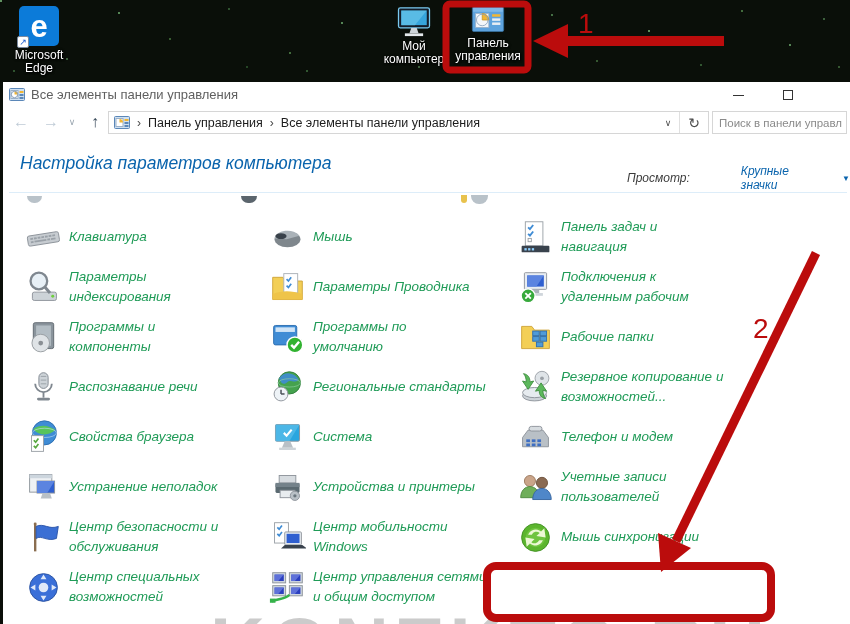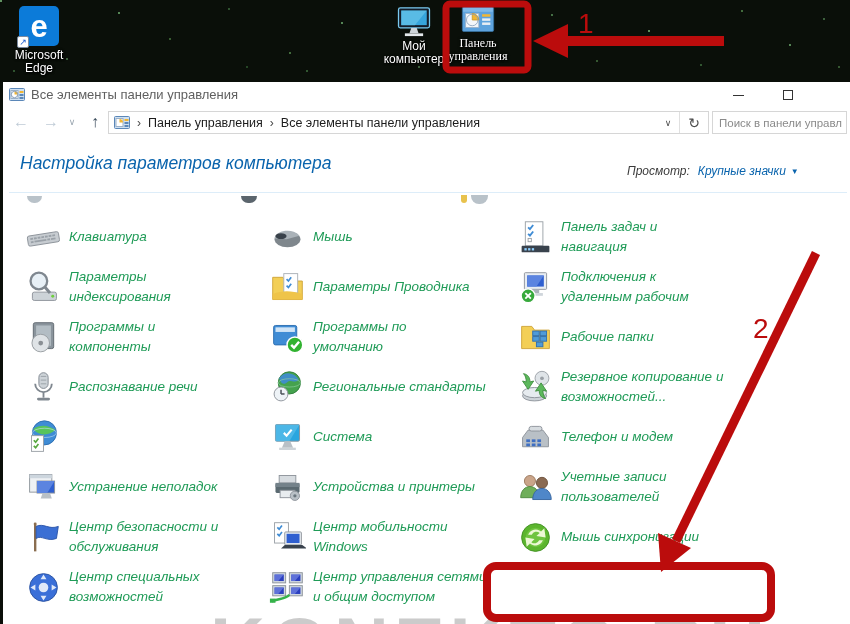--- a/index.html
+++ b/index.html
@@ -49,22 +49,22 @@
   .addr-sep{width:1px;height:21px;background:#e0e0e0;}
   .addr-refresh{color:#4a4a4a;font-size:14px;padding:0 8px;cursor:pointer;}
   .searchbox{position:absolute;left:709px;top:3px;width:135px;height:23px;border:1px solid #d6d6d6;
     display:flex;align-items:center;}
   .searchbox input{border:0;outline:0;width:100%;font-size:11.5px;padding:0 4px 0 6px;
     font-family:"Liberation Sans",sans-serif;color:#333;}
   .searchbox input::placeholder{color:#8a8a8a;}
   
   .content{position:absolute;left:0;top:56px;width:100%;height:486px;background:#fff;font-style:italic;}
   .content-header{position:absolute;left:17px;top:15px;font-size:17.5px;color:var(--blue,#0a64ad);}
-  .viewbar{position:absolute;left:624px;top:26px;font-size:12px;color:#3b3b3b;display:flex;align-items:center;}
-  .view-link{color:var(--blue,#0a64ad);margin-left:8px;cursor:pointer;}
+  .viewbar{position:absolute;left:624px;top:26px;font-size:12px;color:#3b3b3b;display:flex;align-items:center;gap:28px;}
+  .view-link{color:var(--blue,#0a64ad);margin-left:23px;cursor:pointer;}
   .view-arrow{color:var(--blue,#0a64ad);font-size:8px;margin-left:5px;cursor:pointer;}
   .hdr-divider{position:absolute;left:6px;top:54px;width:838px;height:1px;background:#ddedf9;}
   .sliver{position:absolute;background:#b9c2c9;border-radius:0 0 8px 8px;}
   .sliver-y{position:absolute;background:#e8c24d;border-radius:0 0 3px 3px;}
   .cp-grid{position:absolute;left:21px;top:74px;width:808px;
     display:grid;grid-template-columns:244px 248px 1fr;grid-auto-rows:50px;}
   .cp-item{display:flex;align-items:center;cursor:pointer;}
   .cp-icon{width:38px;height:38px;flex:0 0 auto;margin-right:7px;display:flex;align-items:center;justify-content:center;}
   .cp-icon svg{width:37px;height:37px;}
   .cp-label{font-size:13.5px;line-height:20px;color:var(--green,#1f9b57);white-space:pre-line;}
@@ -97,21 +97,21 @@
         <rect x="7" y="2" width="34" height="22" rx="2" fill="#141c28" stroke="#79c9ef" stroke-width="1.4"></rect>
         <rect x="10" y="5" width="28" height="16" fill="#37a5dc"></rect>
         <path d="M10 5 h28 l-13 16 h-15z" fill="#6cc6ea" opacity="0.65"></path>
         <path d="M19 30 l2-6 h6 l2 6z" fill="#cfd5da"></path>
         <rect x="14" y="30" width="20" height="3" fill="#e4e8eb"></rect>
       </svg>
       <div class="sc-label">Мой
 компьютер</div>
     </div>
 
-    <div class="shortcut" style="left:438px;top:6px;width:80px;font-family:Liberation Serif, serif;">
+    <div class="shortcut" style="left:448px;top:6px;width:80px;">
       <svg width="34" height="28" viewBox="0 0 40 34">
         <rect x="1" y="1" width="38" height="30" rx="2" fill="#5ea3dd" stroke="#37719f"></rect>
         <rect x="2" y="2" width="36" height="5" fill="#7fb9e8"></rect>
         <rect x="5" y="9" width="16" height="17" fill="#f4f7fa" stroke="#9ab0c8"></rect>
         <path d="M13 17 V9 a8 8 0 0 1 8 8z" fill="#f2b632" stroke="#c99627"></path>
         <circle cx="13" cy="17" r="7" fill="none" stroke="#88a0bb"></circle>
         <rect x="25" y="10" width="10" height="3" fill="#f2b632"></rect>
         <rect x="25" y="15" width="10" height="3" fill="#e8eef4"></rect>
         <rect x="25" y="20" width="10" height="3" fill="#e8eef4"></rect>
       </svg>
@@ -357,20 +357,21 @@
             <span class="cp-icon">
               <svg viewBox="0 0 40 40">
                 <circle cx="21" cy="15" r="13" fill="#3f8cd5" stroke="#2d6eb0"></circle>
                 <path d="M9 11 c8-6 17-4 24 1 c-7 6-17 7-24-1z" fill="#57c45c"></path>
                 <ellipse cx="21" cy="15" rx="13" ry="5" fill="none" stroke="#cfe4f7" opacity="0.6"></ellipse>
                 <rect x="7" y="18" width="13" height="17" fill="#fff" stroke="#9aa0a6"></rect>
                 <path d="M9.5 23 l2 2 3-4" stroke="#57a83f" stroke-width="1.8" fill="none"></path>
                 <path d="M9.5 29 l2 2 3-4" stroke="#57a83f" stroke-width="1.8" fill="none"></path>
               </svg>
             </span>
+            <span class="cp-label">Свойства браузера</span>
           </div>
           <div class="cp-item">
             <span class="cp-icon">
               <svg viewBox="0 0 40 40">
                 <rect x="7" y="6" width="26" height="18" rx="1.5" fill="#2aa6df" stroke="#8d939a"></rect>
                 <path d="M7 6 h26 l-11 18 h-15z" fill="#55bce8" opacity="0.8"></path>
                 <path d="M16 15 l3 3 5.5-6.5" stroke="#fff" stroke-width="2.3" fill="none"></path>
                 <path d="M14 31 l3-7 h6 l3 7z" fill="#b9c0c6"></path>
                 <rect x="11" y="31" width="18" height="2.5" fill="#cdd3d8"></rect>
               </svg>

